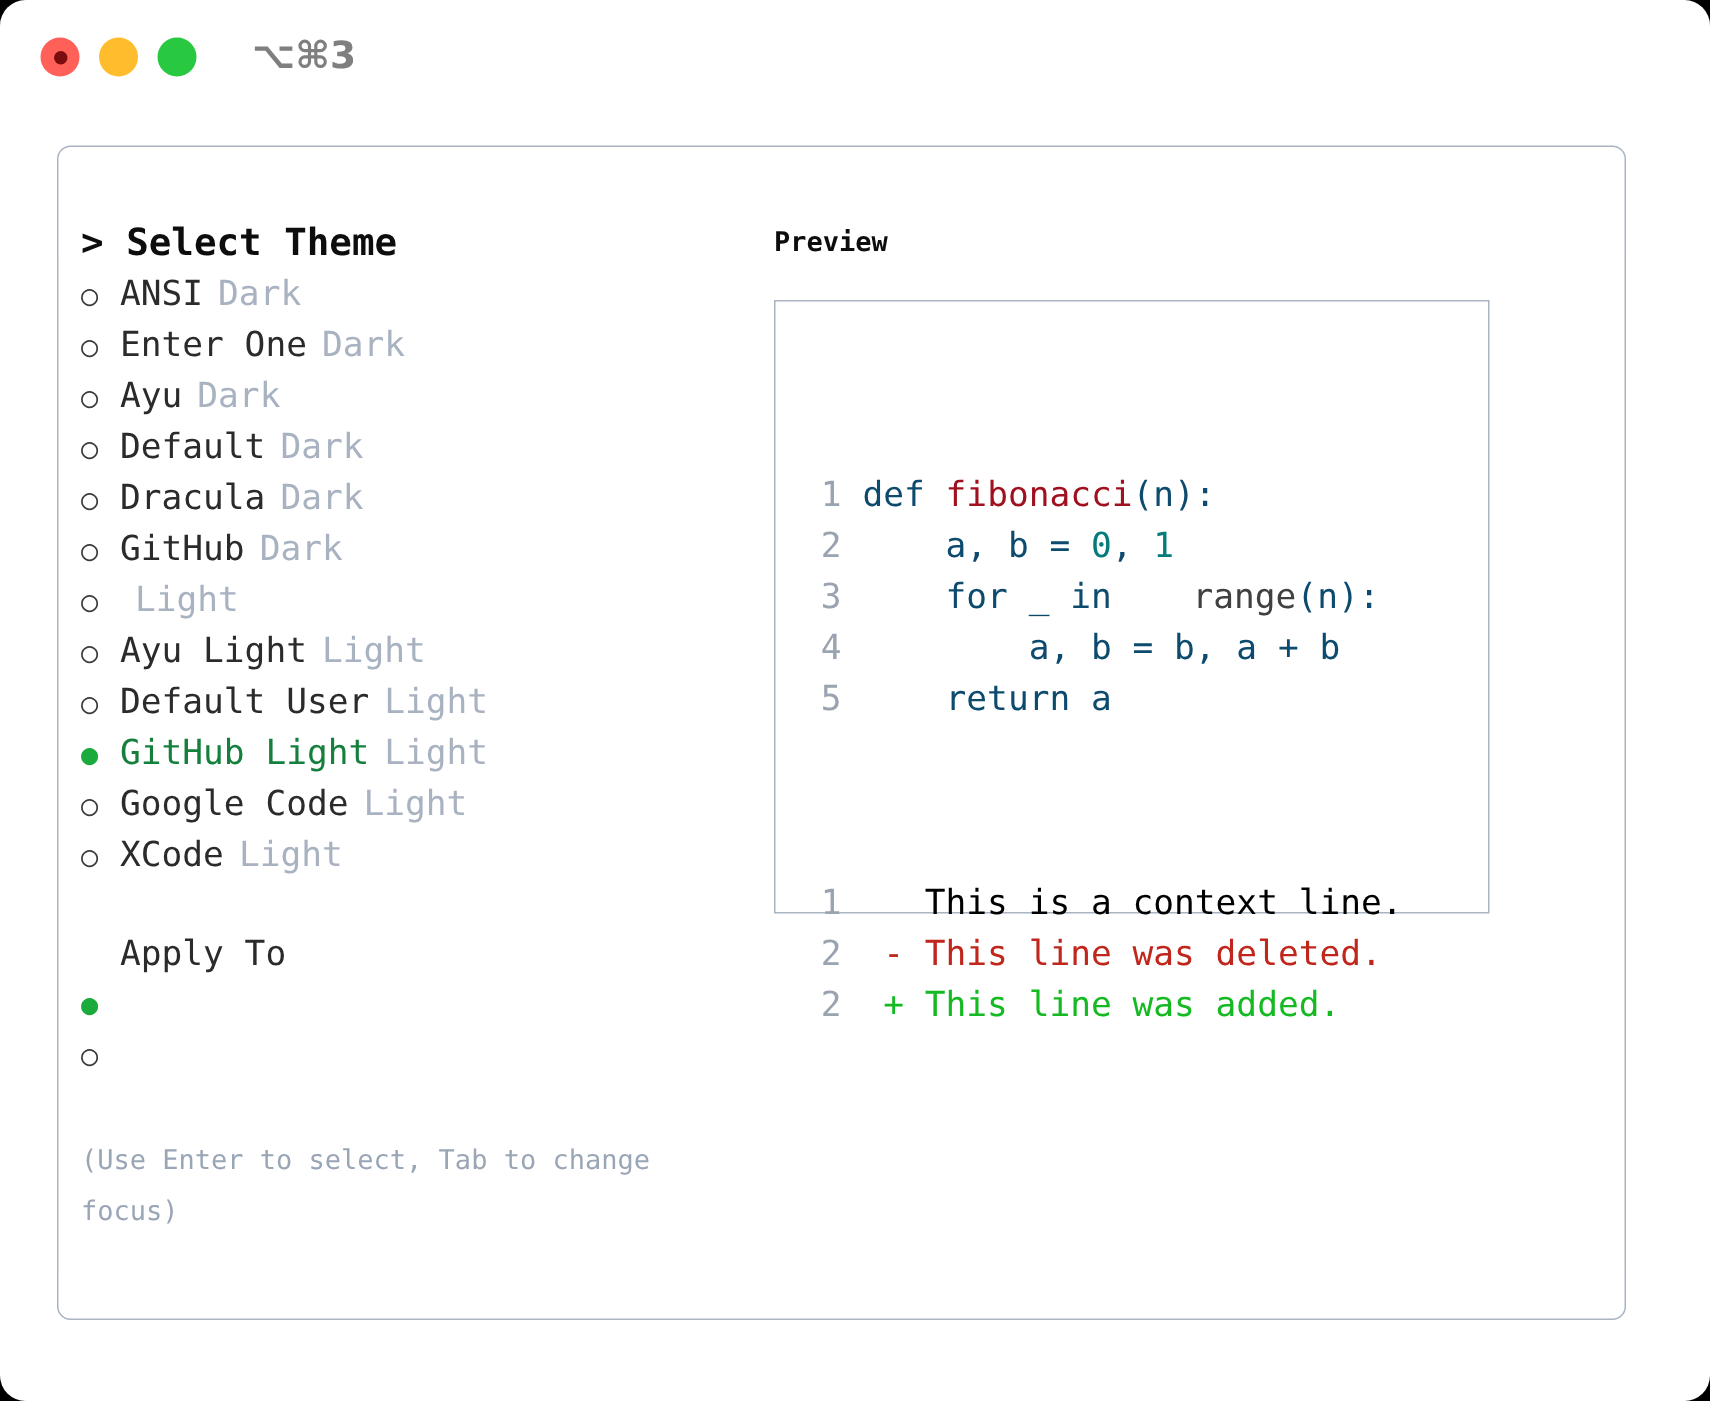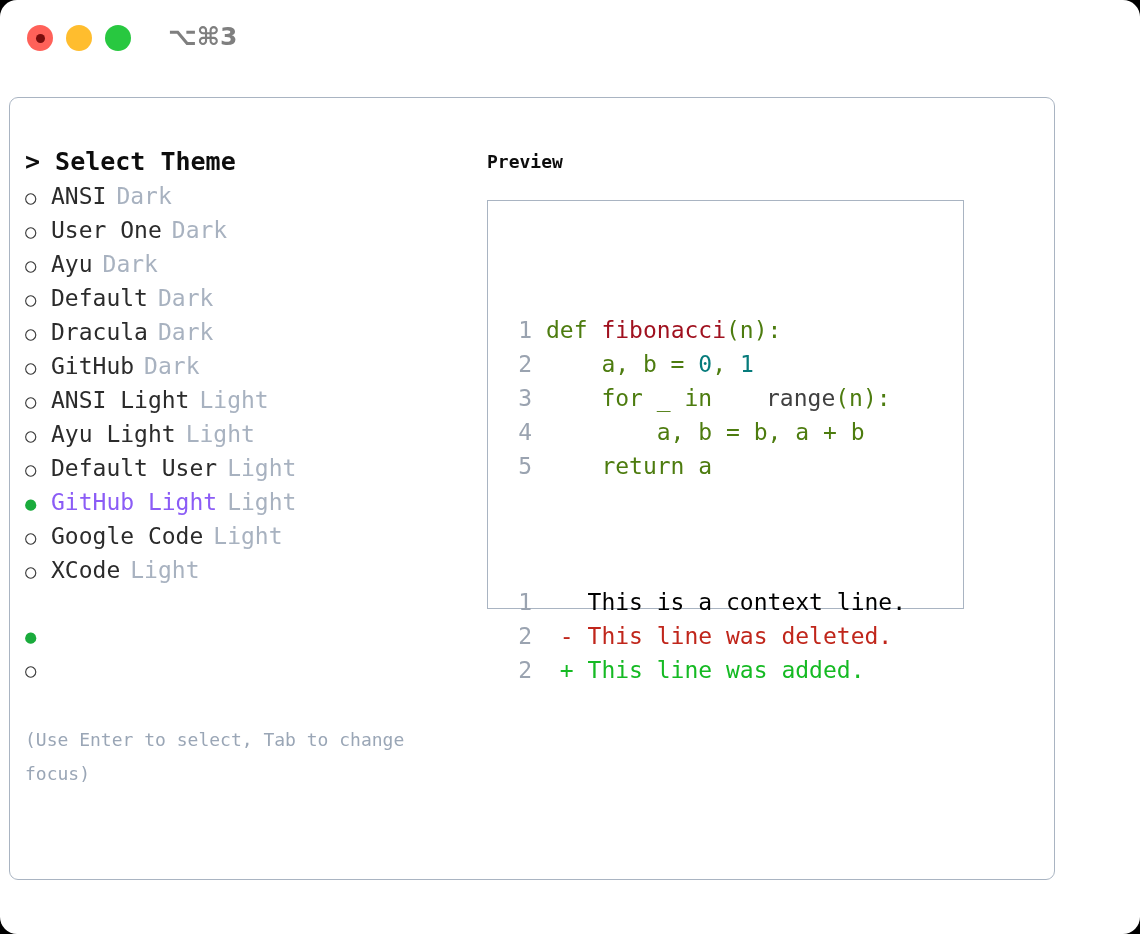--- a/index.html
+++ b/index.html
@@ -64,21 +64,21 @@
     font-size: 25px;
     font-weight: bold;
     color: #7f7f7f;
     letter-spacing: 0px;
     font-family: "DejaVu Sans", "Liberation Sans", sans-serif;
   }
 
   
   .panel {
     position: absolute;
-    left: 9px;
+    left: 38px;
     top: 97px;
     width: 1046px;
     height: 783px;
     border: 1.5px solid #a9b4c2;
     border-radius: 9px;
     box-sizing: border-box;
     background: #ffffff;
   }
 
   .columns {
@@ -125,21 +125,21 @@
     width: 26px;
     flex: 0 0 26px;
     font-size: 19px;
     color: #3b3b3b;
   }
   .marker.filled { color: #1aab3c; }
   .marker.none { color: transparent; }
   .row-label {
     color: #2b2b2b;
   }
-  .row.selected .row-label { color: #8b5cf6; }
+  .row.selected .row-label { color: #15803d; }
   .row-tag {
     color: #a8b2c0;
     margin-left: 10px;
   }
 
   .section-gap { height: 32px; }
 
   .hint {
     margin-top: 36px;
     font-size: 18px;
@@ -178,21 +178,21 @@
     display: inline-block;
     width: 32px;
     flex: 0 0 32px;
     text-align: right;
     color: #9aa3b0;
     margin-right: 14px;
   }
   .tok-fn    { color: #a0111f; }
   .tok-num   { color: #067b7b; }
   .tok-call  { color: #404040; margin-left: 40px; }
-  .tok-plain { color: #4d7c0f; }
+  .tok-plain { color: #0c4a6e; }
 
   .diff-block { margin-top: 34px; }
   .diff-ctx { color: #000000; }
   .diff-del { color: #c0261b; }
   .diff-add { color: #15ba23; }
 
   .sp { white-space: pre; }
 </style>
 </head>
 <body>
@@ -209,35 +209,39 @@
   </div>
 
   <div class="panel">
     <div class="columns">
 
       <div class="left-col">
         <div class="heading">&gt; Select Theme</div>
 
         <div class="list" id="theme-list">
             <div class="row"><span class="marker">○</span><span class="row-label">ANSI</span><span class="row-tag">Dark</span></div>
-            <div class="row"><span class="marker">○</span><span class="row-label">User One</span><span class="row-tag">Dark</span></div>
+            <div class="row"><span class="marker">○</span><span class="row-label">Enter One</span><span class="row-tag">Dark</span></div>
             <div class="row"><span class="marker">○</span><span class="row-label">Ayu</span><span class="row-tag">Dark</span></div>
             <div class="row"><span class="marker">○</span><span class="row-label">Default</span><span class="row-tag">Dark</span></div>
             <div class="row"><span class="marker">○</span><span class="row-label">Dracula</span><span class="row-tag">Dark</span></div>
             <div class="row"><span class="marker">○</span><span class="row-label">GitHub</span><span class="row-tag">Dark</span></div>
-            <div class="row"><span class="marker">○</span><span class="row-label">ANSI Light</span><span class="row-tag">Light</span></div>
+            <div class="row"><span class="marker">○</span><span class="row-tag">Light</span></div>
             <div class="row"><span class="marker">○</span><span class="row-label">Ayu Light</span><span class="row-tag">Light</span></div>
             <div class="row"><span class="marker">○</span><span class="row-label">Default User</span><span class="row-tag">Light</span></div>
             <div class="row selected"><span class="marker filled">●</span><span class="row-label">GitHub Light</span><span class="row-tag">Light</span></div>
             <div class="row"><span class="marker">○</span><span class="row-label">Google Code</span><span class="row-tag">Light</span></div>
             <div class="row"><span class="marker">○</span><span class="row-label">XCode</span><span class="row-tag">Light</span></div>
           </div>
 
         <div class="section-gap"></div>
 
+        <div class="row">
+          <span class="marker none">○</span>
+          <span class="row-label">Apply To</span>
+        </div>
 
         <div class="list" id="apply-list">
             <div class="row selected"><span class="marker filled">●</span></div>
             <div class="row"><span class="marker">○</span></div>
           </div>
 
         <div class="hint">(Use Enter to select, Tab to change focus)</div>
       </div>
 
       <div class="right-col">

